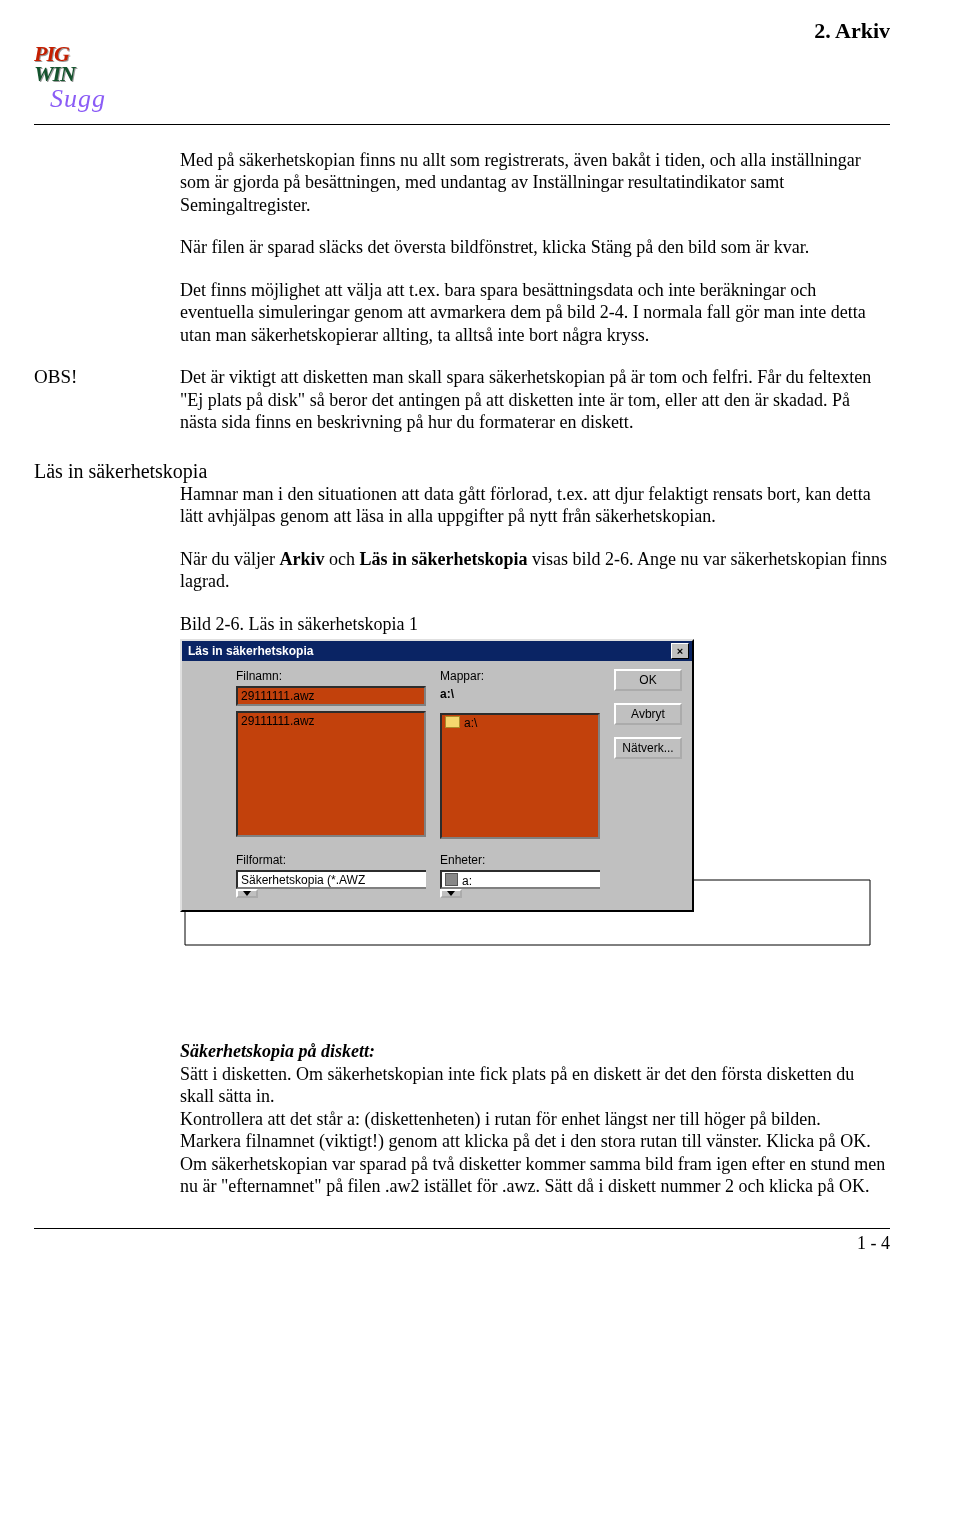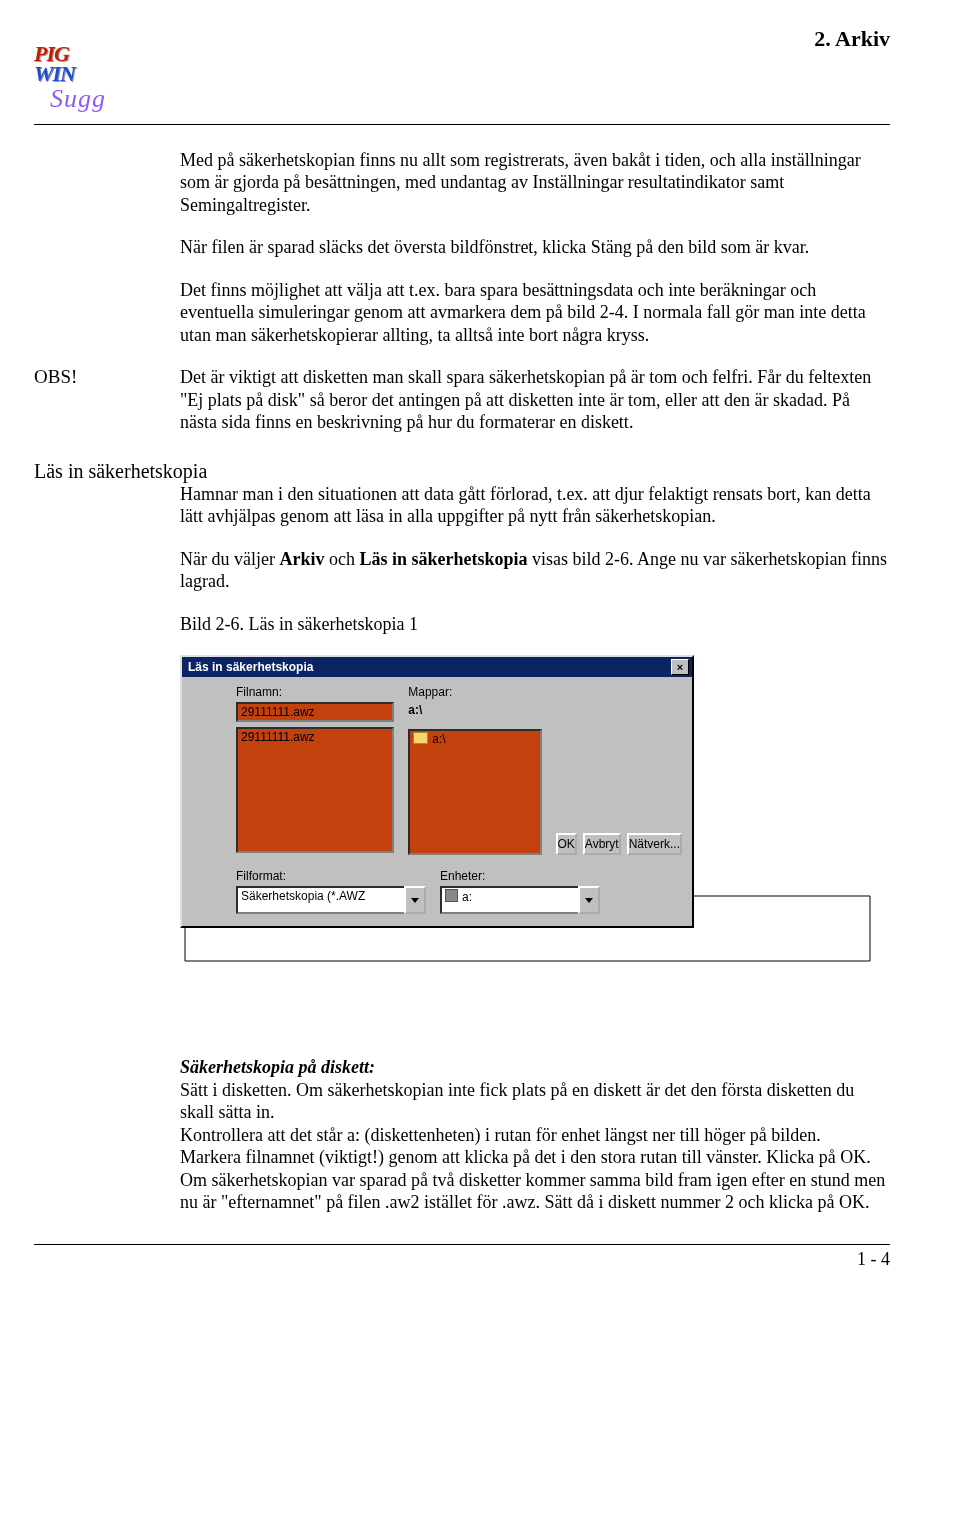--- a/index.html
+++ b/index.html
@@ -28,33 +28,33 @@
   }
   .logo-top {
     font-weight: bold;
     font-style: italic;
     font-size: 22px;
     letter-spacing: -1px;
     color: #c41e00;
     text-shadow: 1px 1px 0 #999;
     line-height: 0.9;
   }
-  .logo-top .dark { color: #1d4ed8; }
+  .logo-top .dark { color: #14532d; }
   .logo-sub {
     font-style: italic;
     font-size: 26px;
     color: #8b5cf6;
     letter-spacing: 1px;
     margin-left: 16px;
   }
   .section-title {
     font-size: 22px;
     font-weight: bold;
     text-align: left;
-    margin-top: 16px;
+    margin-top: 8px;
   }
   .hr {
     border: none;
     border-top: 1px solid #000;
     margin: 10px 0 24px 0;
   }
   .body-col {
     margin-left: 146px;
     margin-right: 0;
   }
@@ -125,21 +125,21 @@
     font-size: 11px;
     line-height: 1;
   }
   .dlg-body {
     padding: 8px 10px 10px 10px;
     display: flex;
     gap: 14px;
   }
   .col1 { width: 190px; padding-left: 44px; }
   .col2 { width: 160px; }
-  .col3 { flex: 1; display: flex; flex-direction: row; gap: 6px; align-items: flex-end; }
+  .col3 { flex: 1; display: flex; flex-direction: column; gap: 12px; }
   .lbl { margin-bottom: 3px; }
   .sunken {
     background: #c2410c;
     border: 2px inset #808080;
     box-sizing: border-box;
   }
   .input {
     height: 20px;
     padding: 1px 3px;
     overflow: hidden;
@@ -158,20 +158,21 @@
     box-sizing: border-box;
   }
   .lower-row {
     padding: 4px 10px 12px 10px;
     display: flex;
     gap: 14px;
   }
   .combo {
     display: flex;
     height: 28px;
+    flex-direction: column;
   }
   .combo .field {
     flex: 1;
     background: #fff;
     border: 2px inset #808080;
     border-right: 0;
     padding: 1px 3px;
     white-space: nowrap;
     overflow: hidden;
   }
@@ -261,21 +262,21 @@
     <div class="obs-label">OBS!</div>
     <div class="obs-text para">Det är viktigt att disketten man skall spara säkerhetskopian på är tom och felfri. Får du feltexten "Ej plats på disk" så beror det antingen på att disketten inte är tom, eller att den är skadad. På nästa sida finns en beskrivning på hur du formaterar en diskett.</div>
   </div>
 
   <div class="subheading">Läs in säkerhetskopia</div>
   <div class="body-col">
     <p class="para">Hamnar man i den situationen att data gått förlorad, t.ex. att djur felaktigt rensats bort, kan detta lätt avhjälpas genom att läsa in alla uppgifter på nytt från säkerhetskopian.</p>
     <p class="para">
       <span>När du väljer </span><span class="bold">Arkiv</span><span> och </span><span class="bold">Läs in säkerhetskopia</span><span> visas bild 2-6. Ange nu var säkerhetskopian finns lagrad.</span>
     </p>
-    <p class="para" style="margin-bottom:20px">Bild 2-6. Läs in säkerhetskopia 1</p>
+    <p class="para" style="margin-bottom:4px">Bild 2-6. Läs in säkerhetskopia 1</p>
   </div>
 
   <div class="dialog-wrap">
     <div class="dialog">
       <div class="titlebar">
         <span>Läs in säkerhetskopia</span>
         <div class="close">×</div>
       </div>
       <div class="dlg-body">
         <div class="col1">

